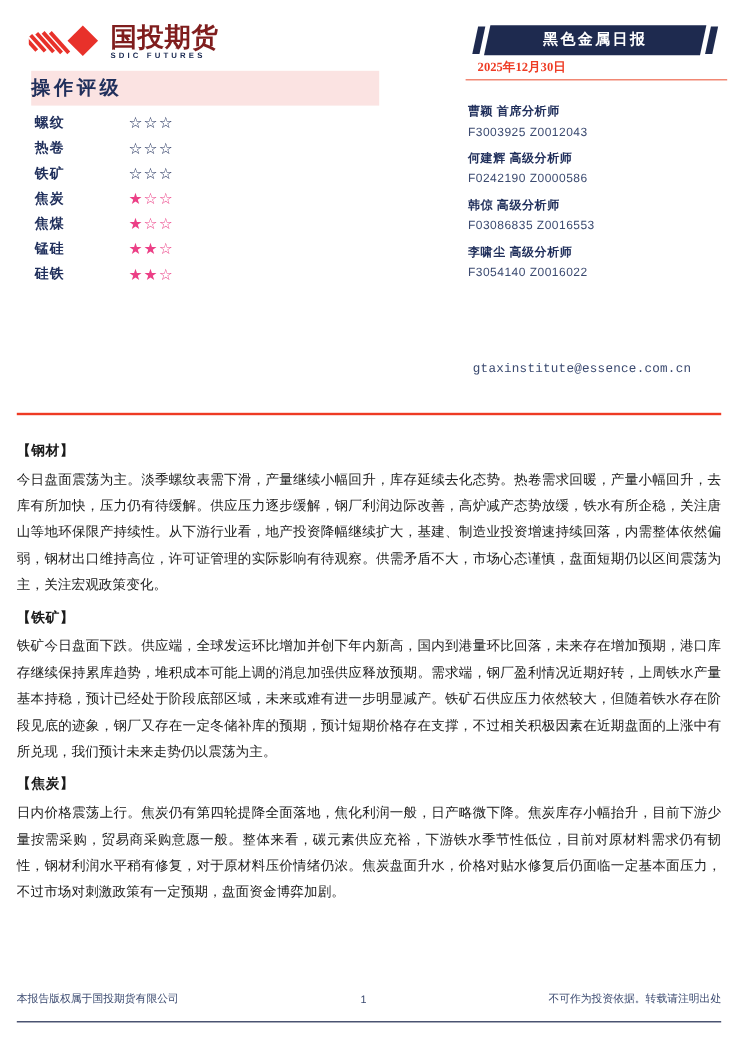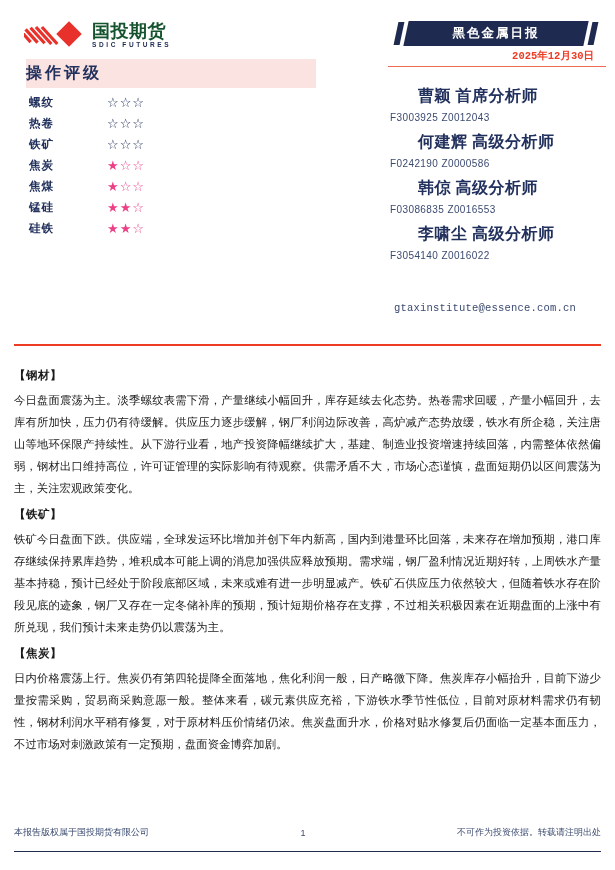--- a/index.html
+++ b/index.html
@@ -40,22 +40,22 @@
   .logo-mark svg { display: block; }
   .logo-text {
     display: flex;
     flex-direction: column;
     justify-content: center;
     line-height: 1;
   }
   .logo-cn {
     font-family: "Liberation Sans", "DejaVu Sans", sans-serif;
     font-weight: bold;
-    font-size: 18px;
-    color: #14532d;
+    font-size: 22px;
+    color: #7f1d1d;
     letter-spacing: 0.5px;
   }
   .logo-en {
     font-family: "Liberation Sans", "DejaVu Sans", sans-serif;
     font-weight: bold;
     font-size: 6.5px;
     color: #1b2a52;
     letter-spacing: 2.6px;
     margin-top: 2px;
   }
@@ -152,22 +152,22 @@
     transform: skewX(-12deg);
   }
   .banner-tick.left  { left: -2px; }
   .banner-tick.right { left: 192px; }
 
   .report-date {
     position: absolute;
     left: 398px;
     top: 49px;
     width: 196px;
-    text-align: right;
-    font-family: Liberation Mono, monospace;
+    text-align: left;
+    font-family: Liberation Serif, serif;
     font-weight: bold;
     font-size: 10.5px;
     color: #ee3b24;
   }
   .date-rule {
     position: absolute;
     left: 388px;
     top: 66px;
     width: 218px;
     height: 1px;
@@ -177,25 +177,24 @@
   
   .analysts {
     position: absolute;
     left: 390px;
     top: 86px;
     width: 220px;
   }
   .analyst-name {
     font-family: "Liberation Serif", "DejaVu Serif", serif;
     font-weight: bold;
-    font-size: 16px;
+    font-size: 10px;
     color: #21305c;
     letter-spacing: 0.5px;
     margin-bottom: 5px;
-    margin-left: 28px;
   }
   .analyst-code {
     font-family: "Liberation Sans", "DejaVu Sans", sans-serif;
     font-size: 10px;
     color: #3b4a70;
     letter-spacing: 0.4px;
     margin-bottom: 9px;
   }
   .contact {
     position: absolute;

